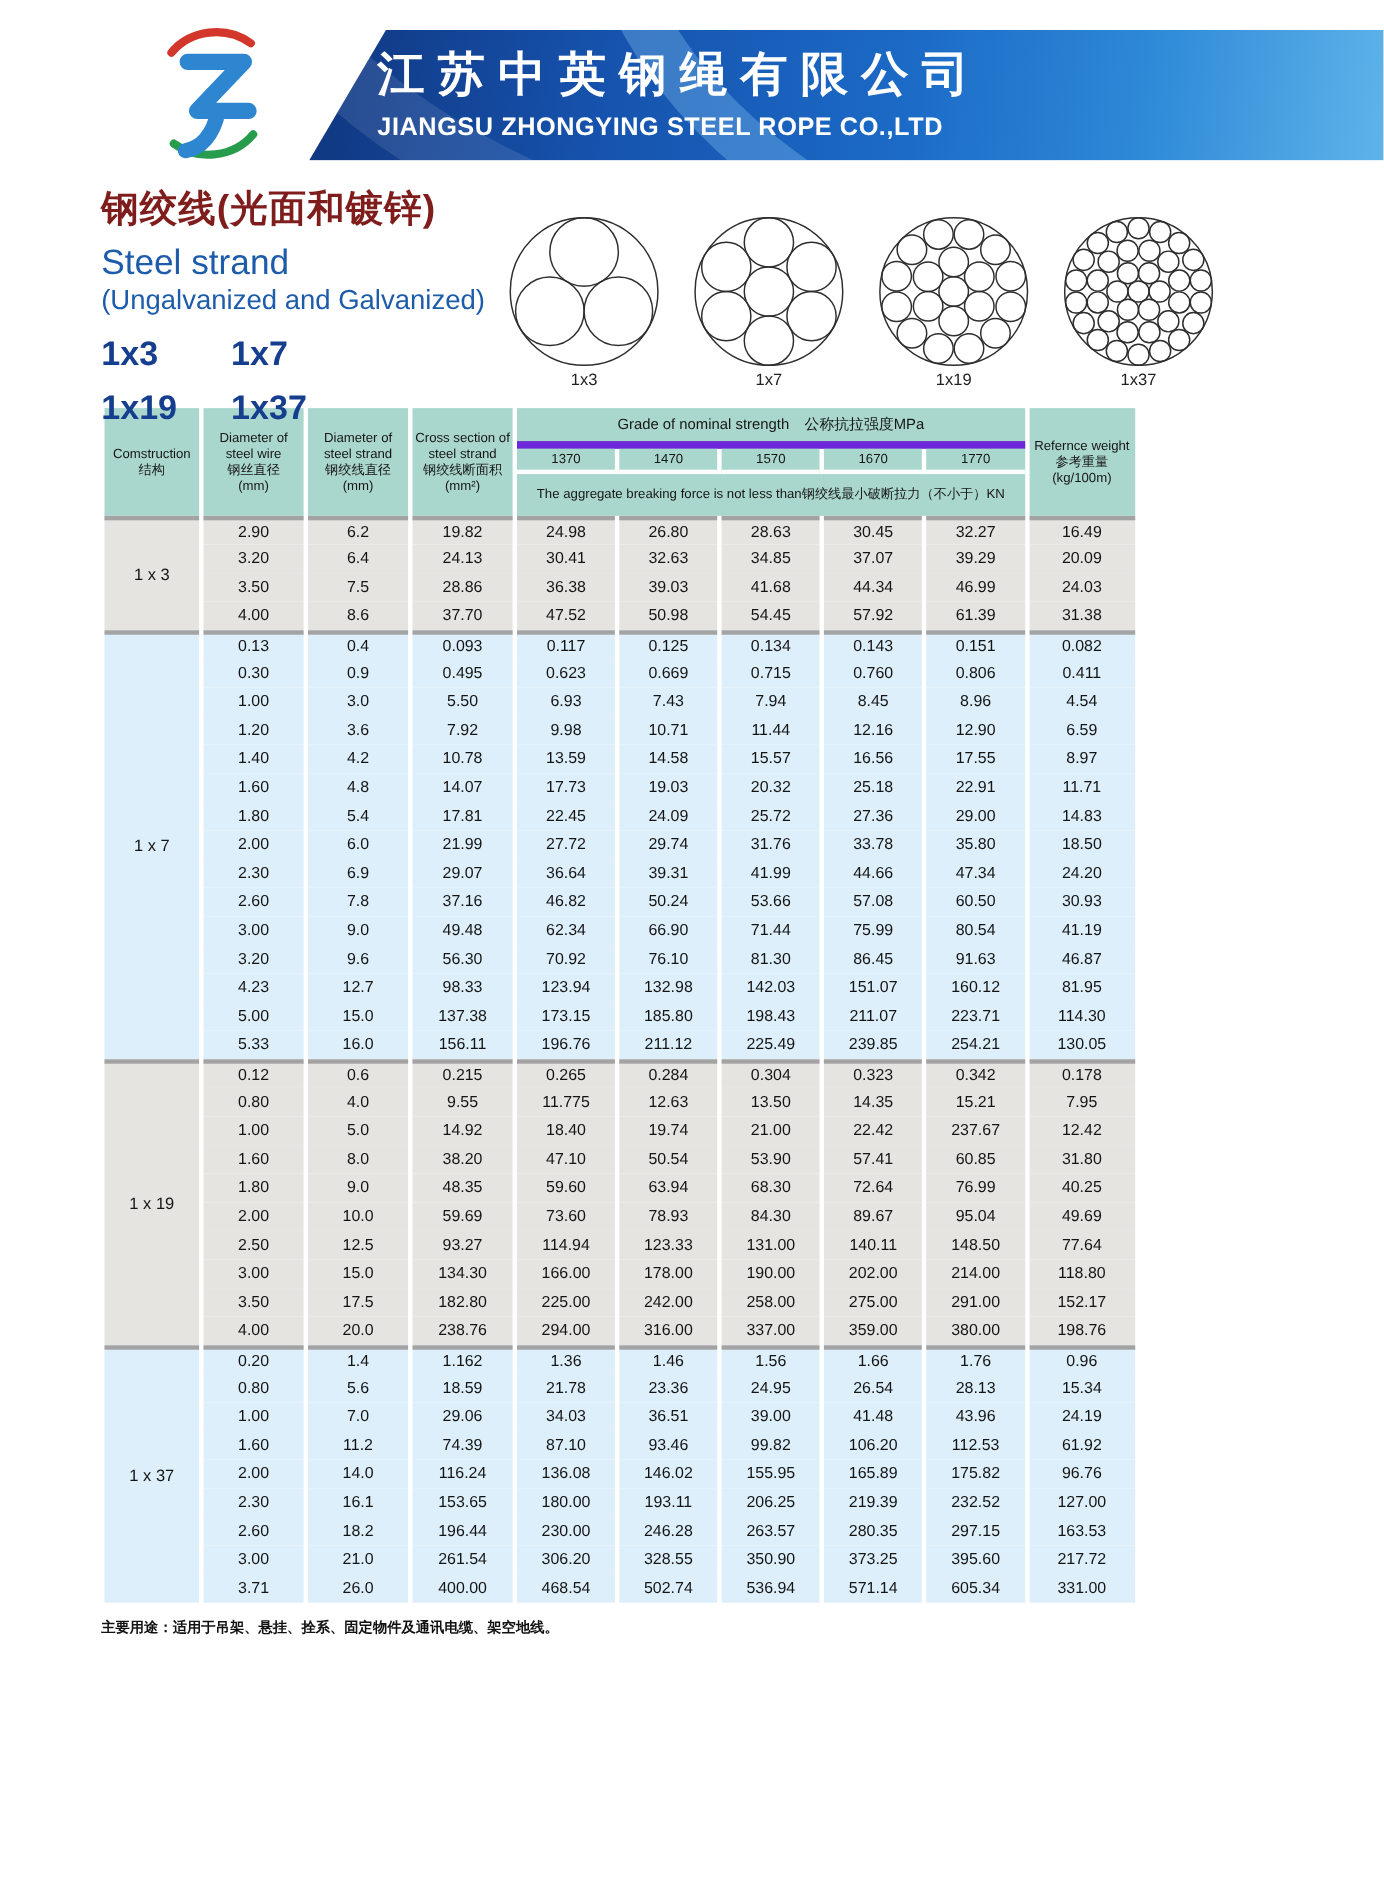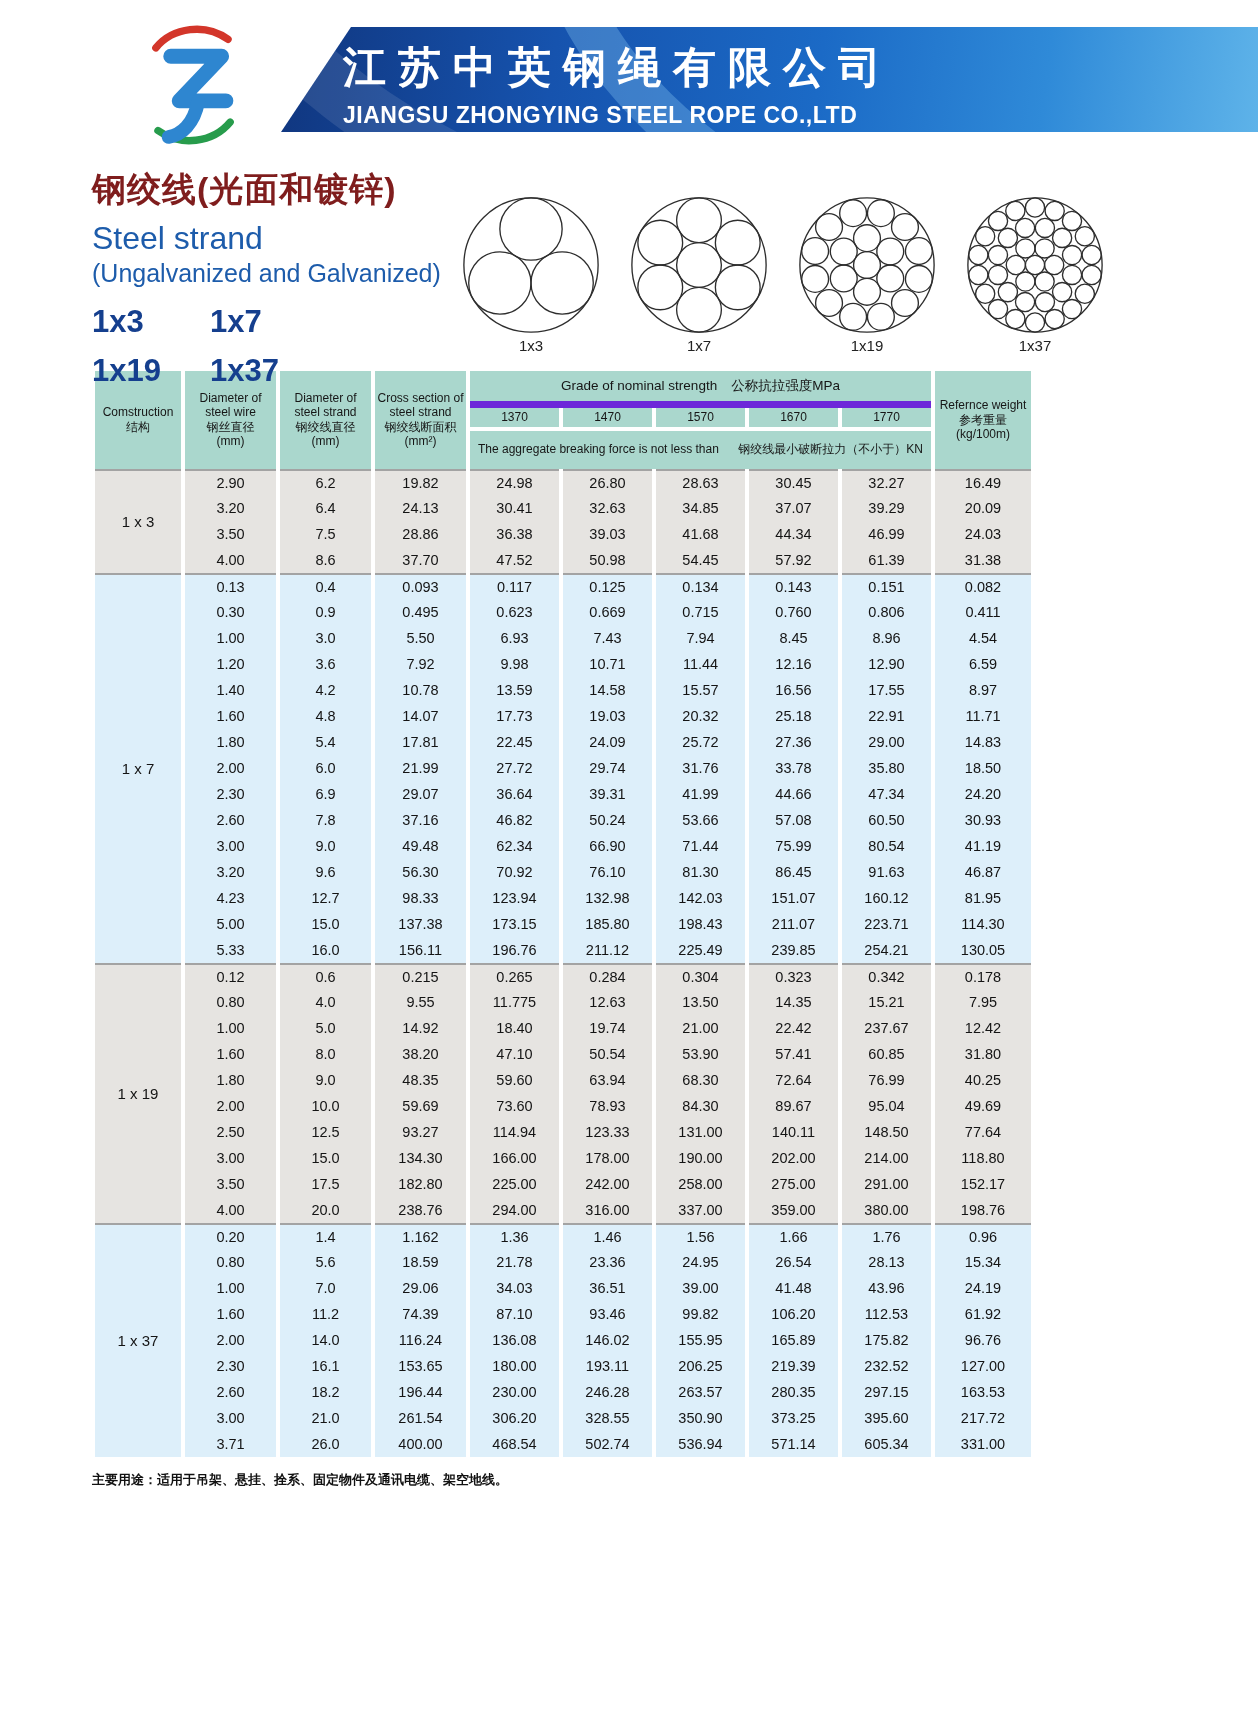--- a/index.html
+++ b/index.html
@@ -4,21 +4,21 @@
 <style>
   *{box-sizing:border-box}
   html,body{margin:0;padding:0}
   body{width:1258px;min-height:1718px;background:#fff;color:#1c1c1c;
        font-family:"Liberation Sans","DejaVu Sans",sans-serif;position:relative;overflow:hidden}
 
   
   .topbar{position:relative;height:122px;margin-top:27px}
   .logo-wrap{position:absolute;left:88px;top:-6px;width:210px;height:130px;
              display:flex;align-items:center;justify-content:center}
-  .banner{position:absolute;left:281px;top:0;right:0;height:105px;
+  .banner{position:absolute;left:281px;top:0;right:0;height:119px;
           clip-path:polygon(70px 0,100% 0,100% 100%,0 100%);
           background:linear-gradient(97deg,#10367f 0%,#1653ae 28%,#1b6ac6 55%,#2f8ad8 78%,#5eb3e9 100%);
           overflow:hidden}
   .banner::before{content:"";position:absolute;width:1200px;height:700px;border-radius:50%;
           border:60px solid rgba(255,255,255,.10);top:-560px;right:-220px;transform:rotate(6deg)}
   .banner::after{content:"";position:absolute;width:1000px;height:620px;border-radius:50%;
           border:46px solid rgba(142,205,245,.32);top:-430px;right:-360px;transform:rotate(10deg)}
   .banner-inner{position:relative;z-index:2;padding:12px 0 0 62px}
   .company-cn{font-size:43px;font-weight:bold;color:#fff;letter-spacing:12px;white-space:nowrap}
   .company-en{font-size:23px;font-weight:bold;color:#fff;letter-spacing:.5px;margin-top:5px;white-space:nowrap}
@@ -41,25 +41,25 @@
   table.spec col.c-dim{width:91px}
   table.spec col.c-grade{width:89px}
   table.spec col.c-weight{width:96px}
   thead th{background:#aad7cd;font-weight:400;font-size:12px;line-height:1.22;color:#161616;
            vertical-align:middle;padding:2px 1px;text-align:center}
   thead tr.h1{height:37px}
   thead tr.h2 th{height:19px;border-bottom:4px solid #fff;font-size:12px}
   thead tr.h3 th{height:38px}
   th.grade-span{border-bottom:7px solid #6d28d9;font-size:13.5px}
   th.grade-span .gh-cn{margin-left:14px}
-  th.break-th{padding:0 8px}
+  th.break-th{padding:0 18px}
   .break-flex{display:flex;justify-content:space-between;align-items:center;font-size:12px;white-space:nowrap}
   .th-line{display:block}
   tbody td{height:26px;text-align:center;font-size:14.5px;color:#141414;padding:0;vertical-align:middle}
-  tbody tr:first-child td{border-top:2px solid #a3a3a3}
+  tbody tr:first-child td{border-top:4px solid #a3a3a3}
   tbody.gray td{background:#e6e4e1}
   tbody.blue td{background:#ddeffa}
   td.sec-label{font-size:15px}
 
   
   .usage{margin:14px 0 0 92px}
   .usage-cn{font-size:13px;font-weight:bold;color:#111;margin:0}
   .usage-en{font-size:15px;color:#111;margin:9px 0 0;font-weight:400}
 </style>
 </head>

